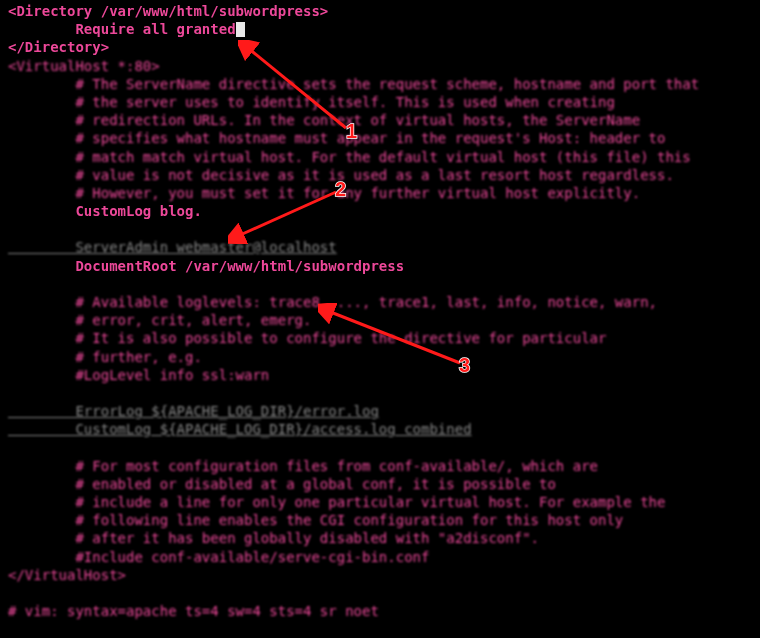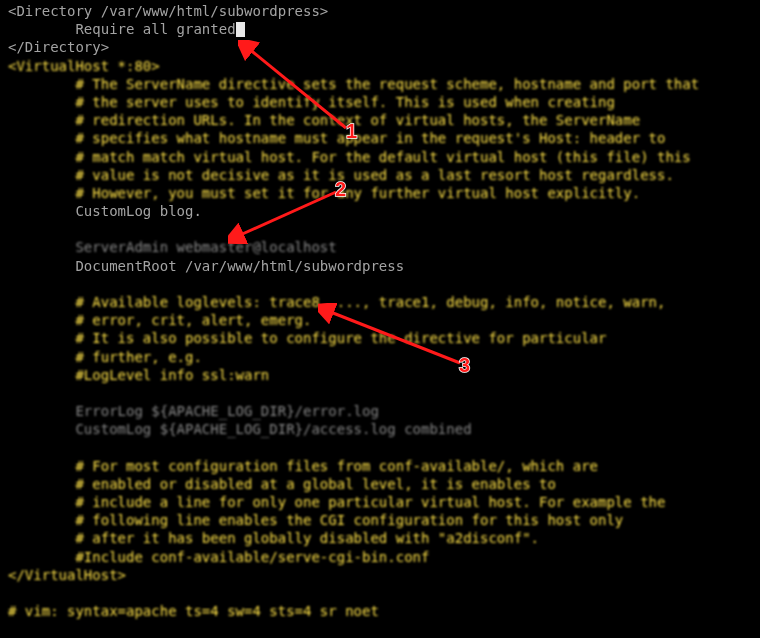--- a/index.html
+++ b/index.html
@@ -16,30 +16,31 @@
       line-height: 1.3;
       overflow: hidden;
       position: relative;
       padding: 2px 8px;
     }
     .line {
       white-space: pre;
       color: #e0e0e0;
     }
     .bright {
-      color: #a3a3a3;
-      font-weight: normal;
+      color: #ec4899;
+      font-weight: bold;
     }
     .dim {
-      color: #fde047;
+      color: #ec4899;
       filter: blur(0.8px);
     }
     .dim-white {
       color: #888;
       filter: blur(0.8px);
+      text-decoration: underline;
     }
     .cursor {
       display: inline-block;
       width: 9px;
       height: 15px;
       background: #e8e8e8;
       vertical-align: text-bottom;
     }
     .annotations {
       position: absolute;
@@ -74,31 +75,31 @@
 <span class="line dim">        # redirection URLs. In the context of virtual hosts, the ServerName</span>
 <span class="line dim">        # specifies what hostname must appear in the request's Host: header to</span>
 <span class="line dim">        # match match virtual host. For the default virtual host (this file) this</span>
 <span class="line dim">        # value is not decisive as it is used as a last resort host regardless.</span>
 <span class="line dim">        # However, you must set it for any further virtual host explicitly.</span>
 <span class="line bright">        CustomLog blog.</span>
 <span class="line"></span>
 <span class="line dim-white">        ServerAdmin webmaster@localhost</span>
 <span class="line bright">        DocumentRoot /var/www/html/subwordpress</span>
 <span class="line"></span>
-<span class="line dim">        # Available loglevels: trace8, ..., trace1, debug, info, notice, warn,</span>
+<span class="line dim">        # Available loglevels: trace8, ..., trace1, last, info, notice, warn,</span>
 <span class="line dim">        # error, crit, alert, emerg.</span>
 <span class="line dim">        # It is also possible to configure the directive for particular</span>
 <span class="line dim">        # further, e.g.</span>
 <span class="line dim">        #LogLevel info ssl:warn</span>
 <span class="line"></span>
 <span class="line dim-white">        ErrorLog ${APACHE_LOG_DIR}/error.log</span>
 <span class="line dim-white">        CustomLog ${APACHE_LOG_DIR}/access.log combined</span>
 <span class="line"></span>
 <span class="line dim">        # For most configuration files from conf-available/, which are</span>
-<span class="line dim">        # enabled or disabled at a global level, it is enables to</span>
+<span class="line dim">        # enabled or disabled at a global conf, it is possible to</span>
 <span class="line dim">        # include a line for only one particular virtual host. For example the</span>
 <span class="line dim">        # following line enables the CGI configuration for this host only</span>
 <span class="line dim">        # after it has been globally disabled with "a2disconf".</span>
 <span class="line dim">        #Include conf-available/serve-cgi-bin.conf</span>
 <span class="line dim">&lt;/VirtualHost&gt;</span>
 <span class="line"></span>
 <span class="line dim"># vim: syntax=apache ts=4 sw=4 sts=4 sr noet</span>
 </pre>
 
 <div class="annotations">

